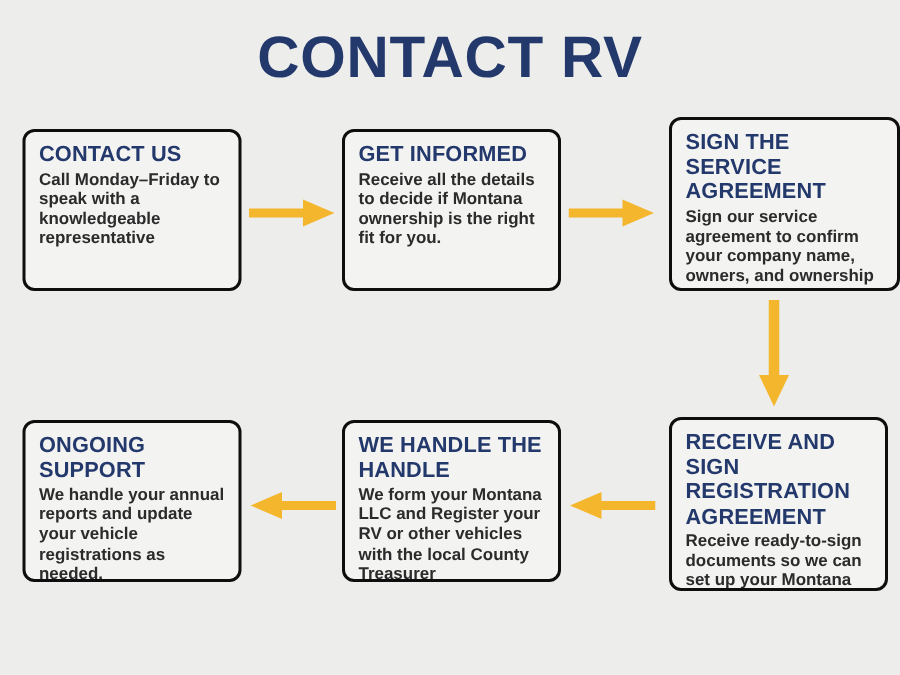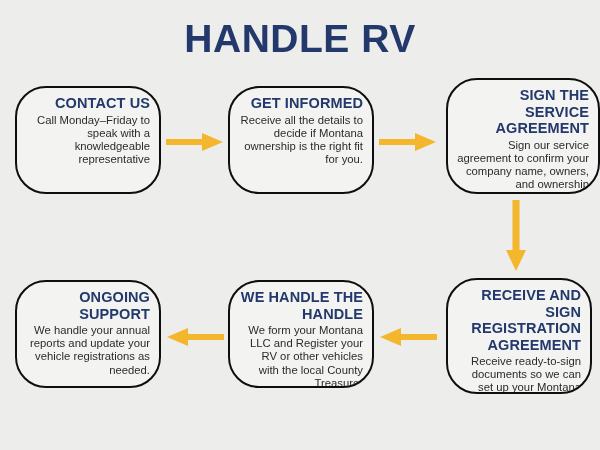--- a/index.html
+++ b/index.html
@@ -33,42 +33,43 @@
     letter-spacing: 0.5px;
     color: #23386b;
     font-family: "Liberation Sans", sans-serif;
   }
 
   .step-box {
     position: absolute;
     box-sizing: border-box;
     background: #f3f3f2;
     border: 2.5px solid #0e0e0e;
-    border-radius: 31px;
+    border-radius: 8px;
     padding: 7px 9px 6px 9px;
-    text-align: right;
+    text-align: left;
     overflow: hidden;
   }
 
   .step-heading {
     color: #23386b;
     font-weight: bold;
     font-size: 14.5px;
     line-height: 16.5px;
     letter-spacing: 0.1px;
     margin: 0 0 2px 0;
     font-family: "Liberation Sans", sans-serif;
   }
 
   .step-body {
     color: #2b2b2b;
     font-size: 11.3px;
     line-height: 13.2px;
     margin: 0;
     font-family: "Liberation Sans", sans-serif;
+    font-weight: bold;
   }
 
   
   .box-contact-us      { left: 15px;  top: 86px;  width: 146px; height: 108px; }
   .box-get-informed    { left: 228px; top: 86px;  width: 146px; height: 108px; }
   .box-sign-agreement  { left: 446px; top: 78px;  width: 154px; height: 116px; }
   .box-receive-docs    { left: 446px; top: 278px; width: 146px; height: 116px; }
   .box-we-handle-setup { left: 228px; top: 280px; width: 146px; height: 108px; }
   .box-ongoing-support { left: 15px;  top: 280px; width: 146px; height: 108px; }
 
@@ -82,21 +83,21 @@
   .arrow-2 { left: 379px; top: 131px; }
   .arrow-3 { left: 504px; top: 200px; }
   .arrow-4 { left: 379px; top: 326px; }
   .arrow-5 { left: 166px; top: 326px; }
 </style>
 </head>
 <body>
 
 <div class="infographic">
 
-  <div class="page-title">HANDLE RV</div>
+  <div class="page-title">CONTACT RV</div>
 
   <div class="step-box box-contact-us">
     <p class="step-heading">CONTACT US</p>
     <p class="step-body">Call Monday–Friday to speak with a knowledgeable representative</p>
   </div>
 
   <div class="arrow arrow-1">
     <svg width="58" height="22" viewBox="0 0 58 22">
       <path d="M0 8 H36 V2 L57 11 L36 20 V14 H0 Z" fill="#f4b62c"></path>
     </svg>

